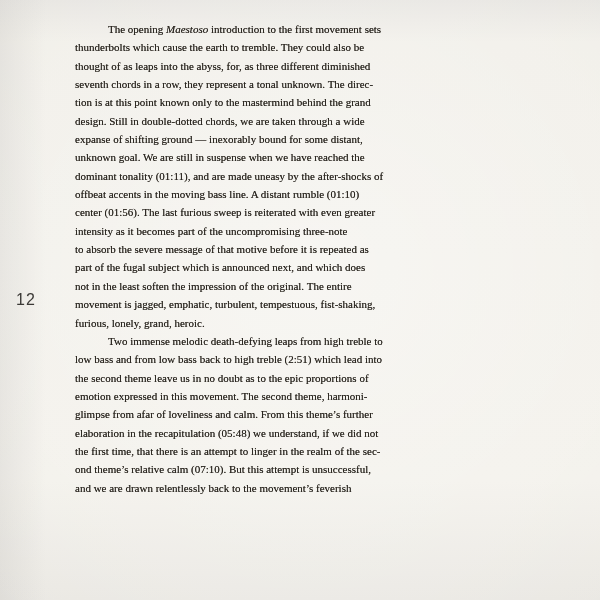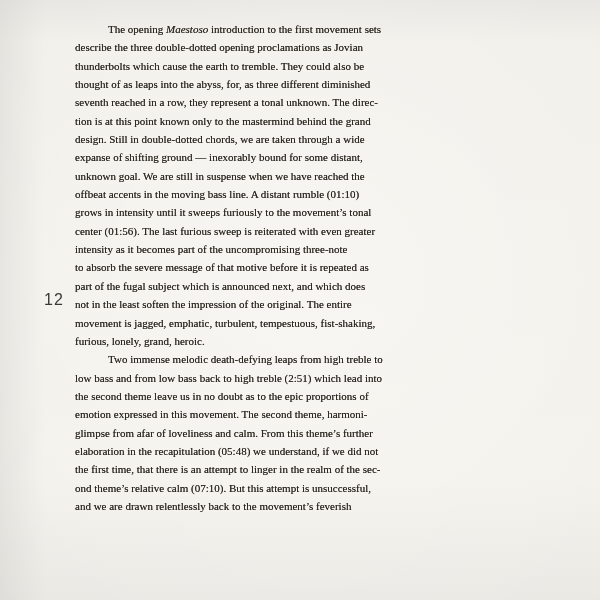--- a/index.html
+++ b/index.html
@@ -23,21 +23,20 @@
     inset: 0;
   }
   .page-number {
     position: absolute;
     left: 16px;
     top: 291px;
     font-family: "Liberation Sans", "DejaVu Sans", sans-serif;
     font-size: 16px;
     color: #3b3936;
     letter-spacing: 1px;
-    margin-left: 28px;
   }
   .text-block {
     position: absolute;
     left: 62px;
     top: 20px;
     width: 486px;
     font-size: 11px;
     line-height: 18.35px;
     color: #29251f;
     text-shadow: 0 0 0.45px rgba(41,37,31,0.75);
@@ -54,30 +53,29 @@
   }
 </style>
 </head>
 <body>
 
 <div class="scan">
   <div class="page-number">12</div>
   <div class="text-block">
     <div class="paragraph">
         <div class="line"><span>The opening </span><span class="italic">Maestoso</span><span> introduction to the first movement sets</span></div>
-        <div class="line">describe the three double-dotted opening proclamations as Jovian</div>
         <div class="line">thunderbolts which cause the earth to tremble. They could also be</div>
         <div class="line">thought of as leaps into the abyss, for, as three different diminished</div>
-        <div class="line">seventh reached in a row, they represent a tonal unknown. The direc-</div>
+        <div class="line">seventh chords in a row, they represent a tonal unknown. The direc-</div>
         <div class="line">tion is at this point known only to the mastermind behind the grand</div>
         <div class="line">design. Still in double-dotted chords, we are taken through a wide</div>
         <div class="line">expanse of shifting ground — inexorably bound for some distant,</div>
         <div class="line">unknown goal. We are still in suspense when we have reached the</div>
+        <div class="line">dominant tonality (01:11), and are made uneasy by the after-shocks of</div>
         <div class="line">offbeat accents in the moving bass line. A distant rumble (01:10)</div>
-        <div class="line">grows in intensity until it sweeps furiously to the movement’s tonal</div>
         <div class="line">center (01:56). The last furious sweep is reiterated with even greater</div>
         <div class="line">intensity as it becomes part of the uncompromising three-note</div>
         <div class="line">to absorb the severe message of that motive before it is repeated as</div>
         <div class="line">part of the fugal subject which is announced next, and which does</div>
         <div class="line">not in the least soften the impression of the original. The entire</div>
         <div class="line">movement is jagged, emphatic, turbulent, tempestuous, fist-shaking,</div>
         <div class="line">furious, lonely, grand, heroic.</div>
       </div>
     <div class="paragraph">
         <div class="line">Two immense melodic death-defying leaps from high treble to</div>

